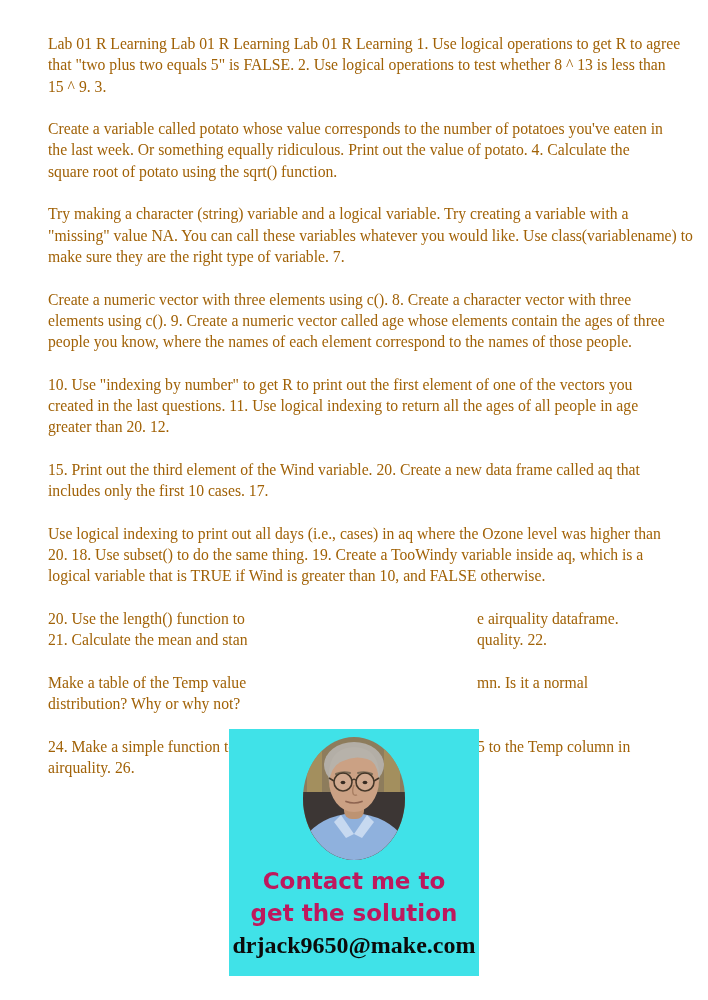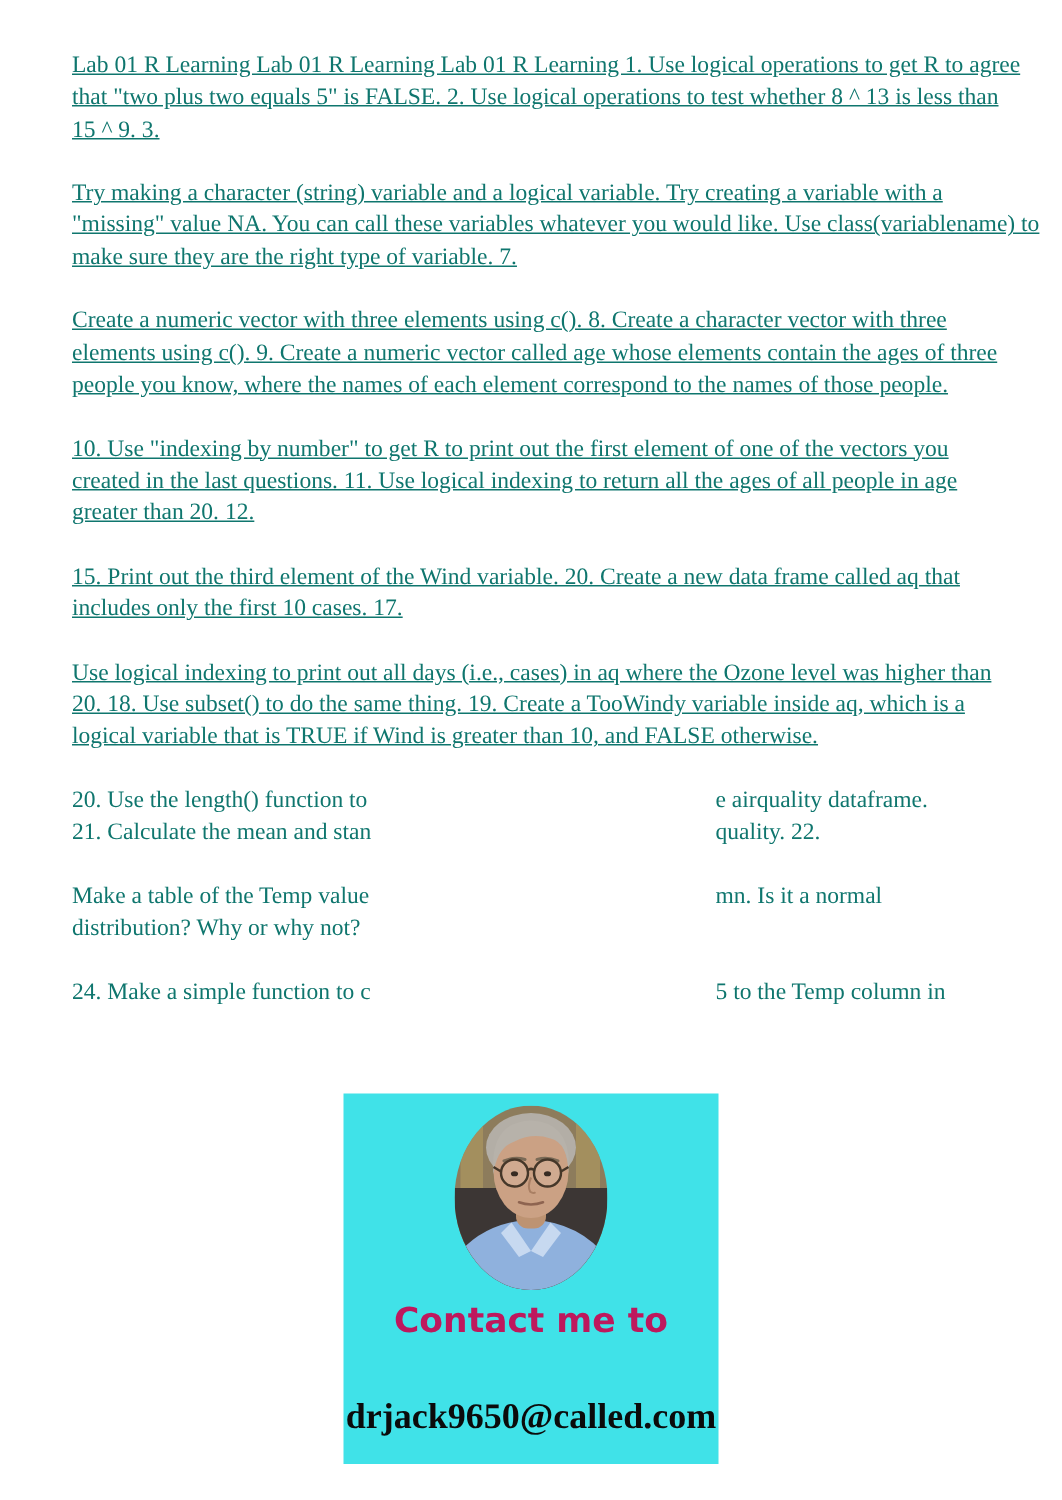--- a/index.html
+++ b/index.html
@@ -11,22 +11,21 @@
     overflow: hidden;
     font-family: "Liberation Serif", serif;
   }
   .doc {
     position: absolute;
     left: 48px;
     top: 33px;
     width: 648px;
     font-size: 15.7px;
     line-height: 21.3px;
-    color: #0f766e;
-    text-decoration: underline;
+    color: #a16207;
   }
   .doc p.para {
     margin: 0 0 21.3px 0;
     white-space: pre-line;
   }
   .tailp { margin: 0 0 21.3px 0; }
   .tline { position: relative; height: 21.3px; white-space: nowrap; }
   .lfrag { display: inline-block; white-space: nowrap; }
   .rfrag { position: absolute; left: 429px; top: 0; white-space: nowrap; }
   .overlay {
@@ -73,20 +72,23 @@
 </style>
 </head>
 <body>
 
 <div class="page">
 
   <div class="doc">
     <p class="para">Lab 01 R Learning Lab 01 R Learning Lab 01 R Learning 1. Use logical operations to get R to agree
 that "two plus two equals 5" is FALSE. 2. Use logical operations to test whether 8 ^ 13 is less than
 15 ^ 9. 3.</p>
+    <p class="para">Create a variable called potato whose value corresponds to the number of potatoes you've eaten in
+the last week. Or something equally ridiculous. Print out the value of potato. 4. Calculate the
+square root of potato using the sqrt() function.</p>
     <p class="para">Try making a character (string) variable and a logical variable. Try creating a variable with a
 "missing" value NA. You can call these variables whatever you would like. Use class(variablename) to
 make sure they are the right type of variable. 7.</p>
     <p class="para">Create a numeric vector with three elements using c(). 8. Create a character vector with three
 elements using c(). 9. Create a numeric vector called age whose elements contain the ages of three
 people you know, where the names of each element correspond to the names of those people.</p>
     <p class="para">10. Use "indexing by number" to get R to print out the first element of one of the vectors you
 created in the last questions. 11. Use logical indexing to return all the ages of all people in age
 greater than 20. 12.</p>
     <p class="para">15. Print out the third element of the Wind variable. 20. Create a new data frame called aq that
@@ -114,20 +116,23 @@
       <div class="tline">
         <span class="lfrag">distribution? Why or why not?</span>
       </div>
     </div>
 
     <div class="tailp">
       <div class="tline">
         <span class="lfrag">24. Make a simple function to c</span>
         <span class="rfrag">5 to the Temp column in</span>
       </div>
+      <div class="tline">
+        <span class="lfrag">airquality. 26.</span>
+      </div>
     </div>
   </div>
 
   <div class="overlay">
     <div class="photo">
       <svg width="102" height="123" viewBox="0 0 102 123" xmlns="http://www.w3.org/2000/svg">
         <rect width="102" height="123" fill="#8d7c5c"></rect>
         <rect x="4" width="15" height="123" fill="#ab965f" opacity="0.75"></rect>
         <rect x="81" width="16" height="123" fill="#ab965f" opacity="0.75"></rect>
         <rect x="0" y="55" width="102" height="68" fill="#3c3634"></rect>
@@ -145,17 +150,18 @@
         <path d="M48.5,43.5 q2.5,-2.5 5,0" stroke="#453729" stroke-width="1.6" fill="none"></path>
         <path d="M31,44 L26,41 M71,44 L76,41" stroke="#453729" stroke-width="1.6"></path>
         <ellipse cx="40" cy="45.5" rx="2.4" ry="1.7" fill="#372b22"></ellipse>
         <ellipse cx="62" cy="45.5" rx="2.4" ry="1.7" fill="#372b22"></ellipse>
         <path d="M51,48 q-2.5,6 -0.5,9.5 q2,1.5 3.5,0.3" stroke="#a97f63" stroke-width="1.4" fill="none"></path>
         <path d="M43,64.5 q8,3 16,0" stroke="#8e6450" stroke-width="1.7" fill="none" stroke-linecap="round"></path>
       </svg>
     </div>
     <div class="heading">
       <div>Contact me to</div>
+      <div>get the solution</div>
     </div>
-    <div class="email">drjack9650@called.com</div>
+    <div class="email">drjack9650@make.com</div>
   </div>
 
 </div>
 
 </body></html>

